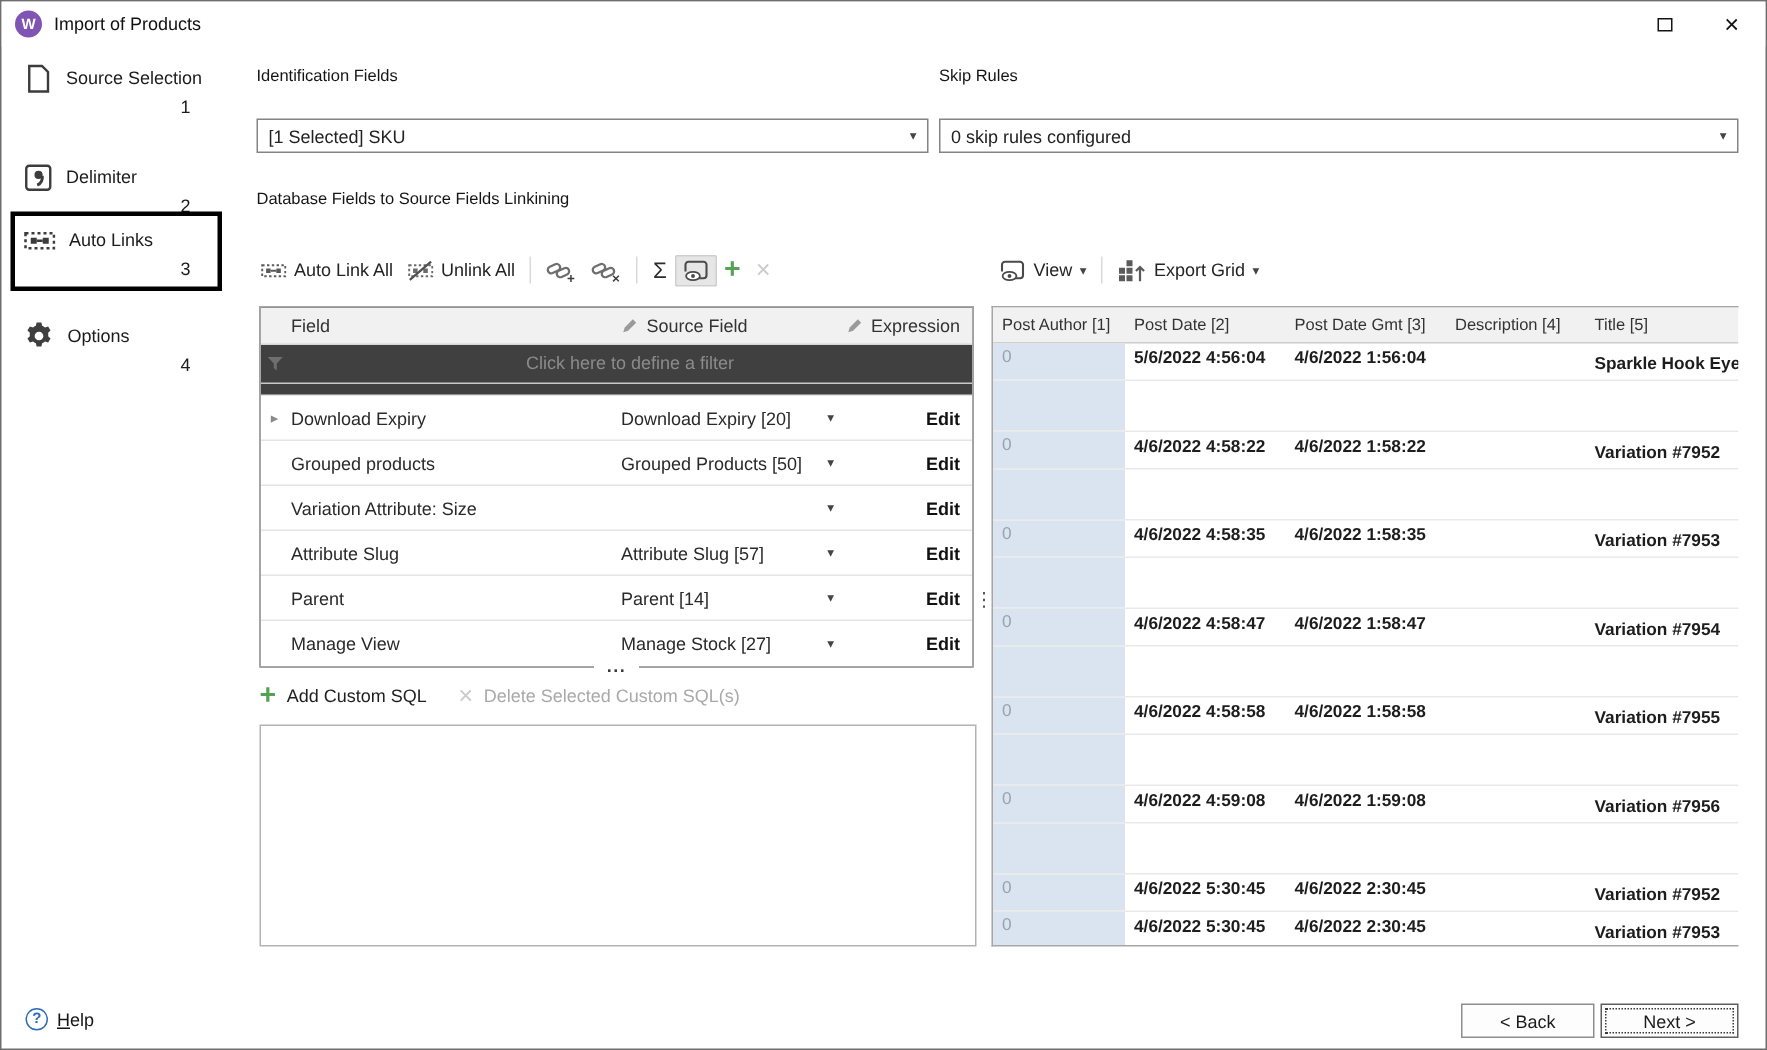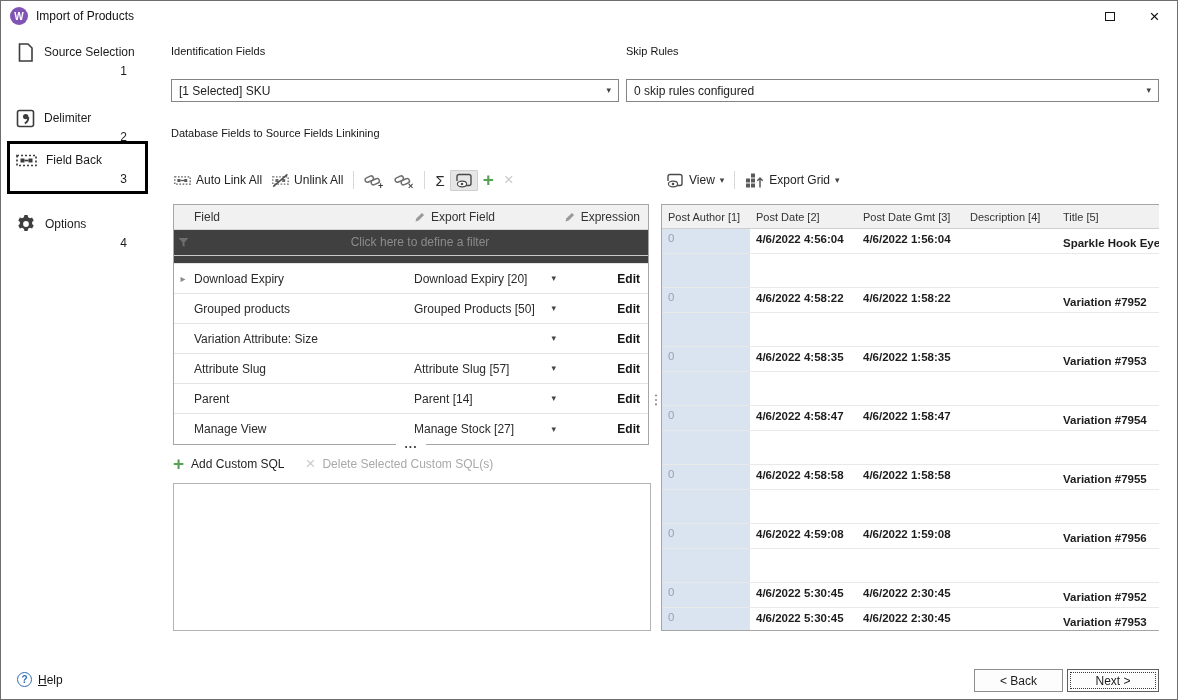--- a/index.html
+++ b/index.html
@@ -145,21 +145,21 @@
   <div class="step abs active" style="top:140px;">
     <div class="step-top">
       <span>
         <svg width="21" height="19" viewBox="0 0 21 19">
           <rect x="1" y="4.5" width="19" height="10" fill="none" stroke="#3c3c3c" stroke-width="1.7" stroke-dasharray="2 2"></rect>
           <rect x="4.5" y="7.5" width="4" height="4" fill="#3c3c3c"></rect>
           <rect x="12.5" y="7.5" width="4" height="4" fill="#3c3c3c"></rect>
           <line x1="8.5" y1="9.5" x2="12.5" y2="9.5" stroke="#3c3c3c" stroke-width="1.7"></line>
         </svg>
       </span>
-      <span class="step-label">Field Back</span>
+      <span class="step-label">Auto Links</span>
     </div>
     <div class="step-num">3</div>
   </div>
 
   <div class="step abs" style="top:204px;">
     <div class="step-top">
       <span>
         <svg width="20" height="20" viewBox="0 0 20 20">
           <path fill="#3f3f3f" d="M8.4 1h3.2l.5 2.2a7 7 0 0 1 1.9 1.1l2.1-.7 1.6 2.8-1.6 1.5a7 7 0 0 1 0 2.2l1.6 1.5-1.6 2.8-2.1-.7a7 7 0 0 1-1.9 1.1l-.5 2.2H8.4l-.5-2.2a7 7 0 0 1-1.9-1.1l-2.1.7-1.6-2.8 1.6-1.5a7 7 0 0 1 0-2.2L2.3 6.4l1.6-2.8 2.1.7a7 7 0 0 1 1.9-1.1z"></path>
           <circle cx="10" cy="10" r="2.9" fill="#fff"></circle>
@@ -254,21 +254,21 @@
   <div class="fl-grid abs">
     <div class="fl-header">
       <div class="fl-gutter"></div>
       <div class="fl-h-field">Field</div>
       <div class="fl-h-source">
         <span>
           <svg width="12" height="12" viewBox="0 0 12 12">
               <path d="M1.5 10.5 l1-3.2 5.4-5.4 2.2 2.2-5.4 5.4z" fill="#9a9a9a"></path>
             </svg>
         </span>
-        <span>Export Field</span>
+        <span>Source Field</span>
       </div>
       <div class="fl-h-expr">
         <span>
           <svg width="12" height="12" viewBox="0 0 12 12">
               <path d="M1.5 10.5 l1-3.2 5.4-5.4 2.2 2.2-5.4 5.4z" fill="#9a9a9a"></path>
             </svg>
         </span>
         <span>Expression</span>
       </div>
     </div>
@@ -389,21 +389,21 @@
     <div class="pv-header">
       <div class="pv-hc w-author">Post Author [1]</div>
       <div class="pv-hc w-date">Post Date [2]</div>
       <div class="pv-hc w-date">Post Date Gmt [3]</div>
       <div class="pv-hc w-desc">Description [4]</div>
       <div class="pv-hc w-title">Title [5]</div>
     </div>
     <div>
         <div class="pv-row">
           <div class="pv-cell pv-author w-author">0</div>
-          <div class="pv-cell pv-date w-date">4/6/2022 4:56:04</div>
+          <div class="pv-cell pv-date w-date">5/6/2022 4:56:04</div>
           <div class="pv-cell pv-date w-date">4/6/2022 1:56:04</div>
           <div class="pv-cell pv-desc w-desc"></div>
           <div class="pv-cell pv-title w-title">Sparkle Hook Eye De</div>
         </div>
         <div class="pv-row blank">
           <div class="pv-cell pv-author w-author"></div>
           <div class="pv-cell pv-date w-date"></div>
           <div class="pv-cell pv-date w-date"></div>
           <div class="pv-cell pv-desc w-desc"></div>
           <div class="pv-cell pv-title w-title"></div>

